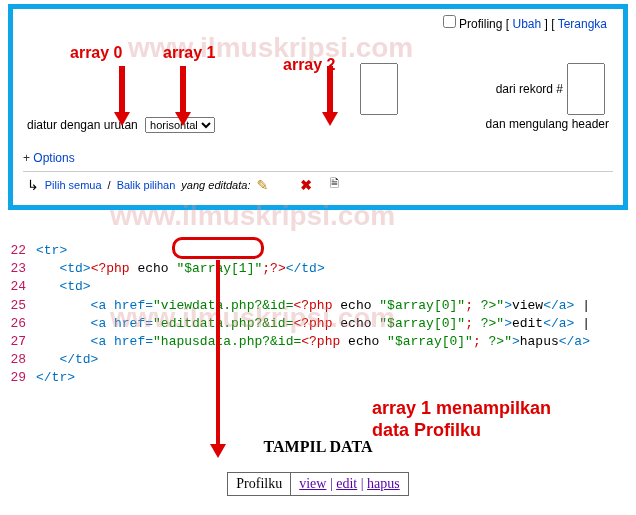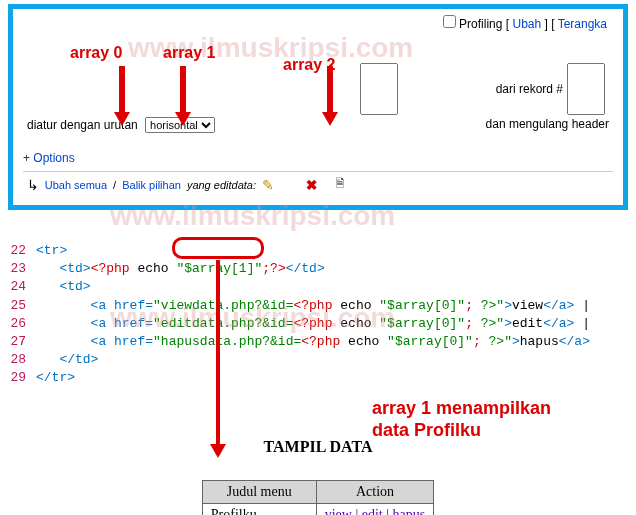--- a/index.html
+++ b/index.html
@@ -44,21 +44,21 @@
     
     .code-block { font-family: "Courier New", monospace; font-size: 13px; margin: 32px 8px 0 8px; position: relative; line-height: 1.4; }
     .gutter { color: #be185d; display: inline-block; width: 28px; text-align: right; padding-right: 10px; user-select: none; }
     .code-line { white-space: pre; }
     .tag { color: #0070c0; }
     .php { color: #c00; }
     .str { color: #008000; }
     
     
     .output-block { margin: 50px auto 0 auto; text-align: center; }
-    .output-block h3 { font-family: "Times New Roman", serif; font-size: 16px; font-weight: bold; margin-bottom: 24px; }
+    .output-block h3 { font-family: "Times New Roman", serif; font-size: 16px; font-weight: bold; margin-bottom: 16px; }
     .out-table { border-collapse: collapse; margin: 0 auto; }
     .out-table th { background: #d6d6d6; border: 1px solid #666; padding: 3px 24px; font-family: "Times New Roman", serif; font-size: 14px; font-weight: normal; }
     .out-table td { border: 1px solid #666; padding: 3px 8px; font-family: "Times New Roman", serif; font-size: 14px; text-align: left; }
     .out-table a { color: #5500aa; }
     .sep { color: #5500aa; }
     
     .anno-right { position: absolute; color: #d00; font-weight: bold; font-size: 18px; line-height: 1.2; z-index: 10; }
     
     .long-arrow { position: absolute; z-index: 9; }
     .long-arrow .shaft { position: absolute; background: #d00; width: 4px; }
@@ -90,21 +90,21 @@
     <span>diatur dengan urutan</span>
     <select style="margin-left:4px"><option>horisontal</option></select>
     <span style="float:right"><span>dan mengulang header</span></span>
   </div>
 
   <div class="options-link">Options</div>
 
 
   <div class="select-row">
     <span class="arrow-up">↳</span>
-    <a href="#">Ubah semua</a> /
+    <a href="#">Pilih semua</a> /
     <a href="#">Balik pilihan</a>
     <i>yang editdata:</i>
     <span class="pencil-ico">✎</span>
     <span style="width:20px"></span>
     <span class="x-ico">✖</span>
     <span style="width:6px"></span>
     <span>🗎</span>
   </div>
 </div>
 
@@ -140,24 +140,20 @@
 
 <div class="long-arrow" style="top:260px; left:216px;">
   <div class="shaft" style="height:186px; left:0;"></div>
   <div class="head" style="top:184px; left:-6px;"></div>
 </div>
 
 <div class="output-block">
   <h3>TAMPIL DATA</h3>
   <table class="out-table">
     <tbody>
-        <tr>
-      <th>Judul menu</th>
-      <th>Action</th>
-    </tr>
     <tr>
       <td>Profilku</td>
       <td>
         <a href="#">view</a> <span class="sep">|</span>
         <a href="#">edit</a> <span class="sep">|</span>
         <a href="#">hapus</a>
       </td>
     </tr>
   </tbody>
     </table>

